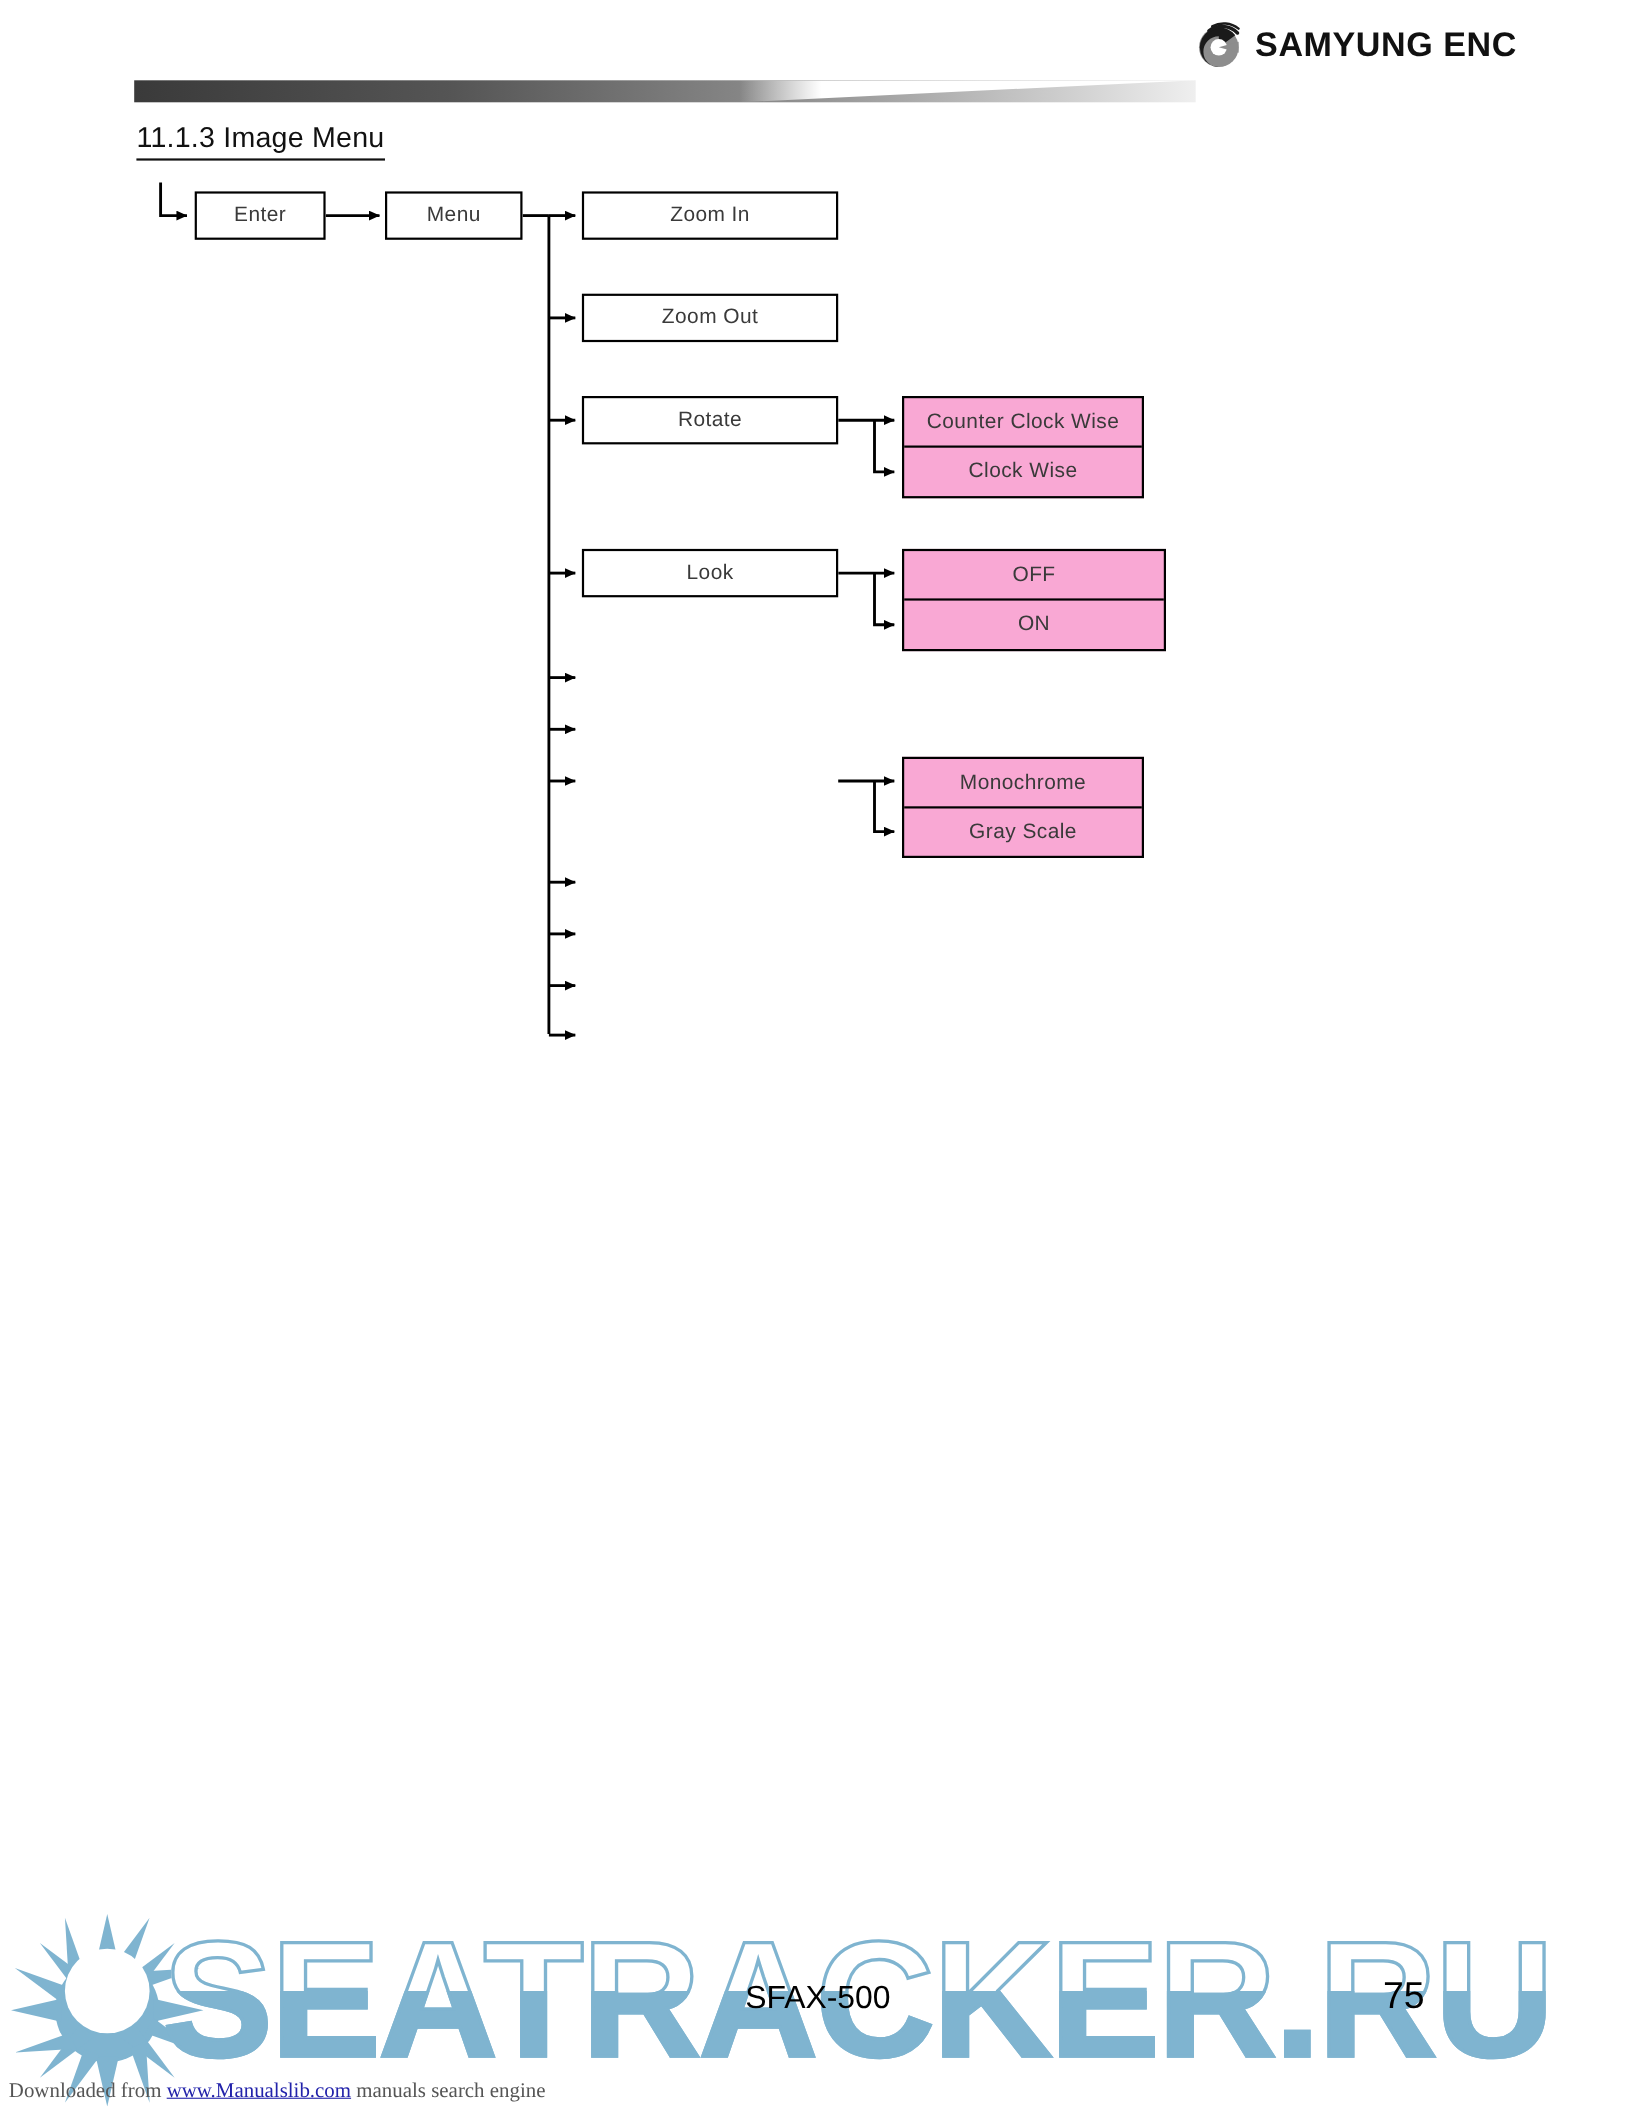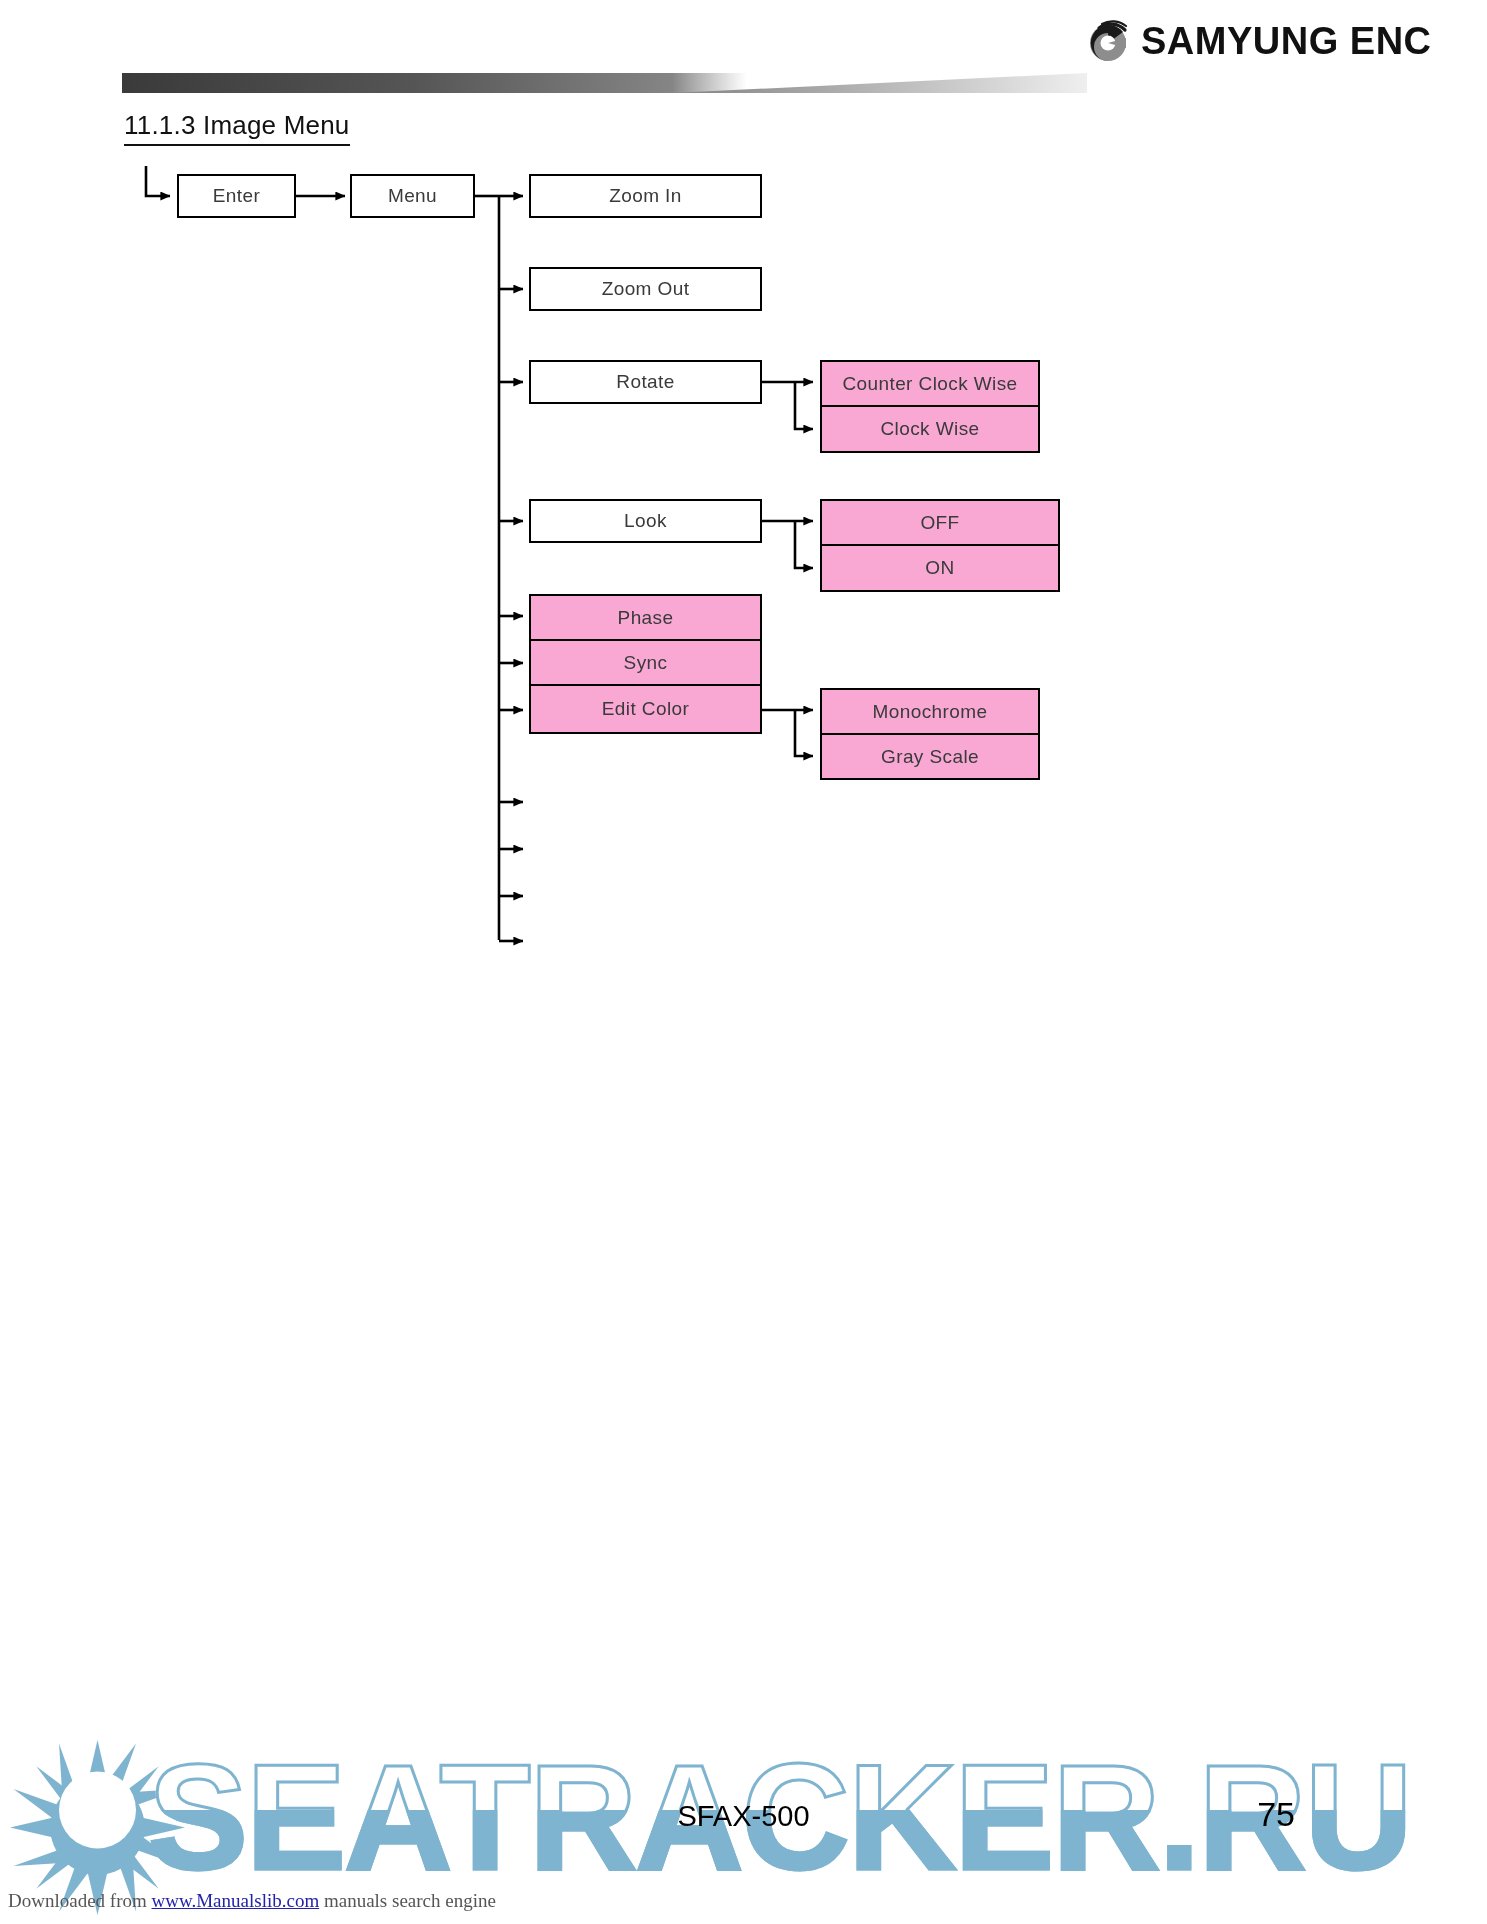--- a/index.html
+++ b/index.html
@@ -13,21 +13,21 @@
 
   
   .logo-wrap {
     position:absolute; left:1085px; top:18px;
     display:flex; align-items:center; gap:10px;
   }
   .logo-mark {
     width:46px; height:46px; position:relative; flex:none;
   }
   .logo-text {
-    font-size:38px; font-weight:bold; letter-spacing:0.5px; color:#111;
+    font-size:31px; font-weight:bold; letter-spacing:0.5px; color:#111;
     font-family:"Liberation Sans", sans-serif;
   }
   .header-bar {
     position:absolute; left:122px; top:73px; width:965px; height:20px;
     background:linear-gradient(to right,#3a3a3a 0%, #555 30%, #8e8e8e 62%, #cfcfcf 88%, #efefef 100%);
   }
   .header-bar-tail {
     position:absolute; left:672px; top:73px; width:415px; height:20px;
     background:linear-gradient(to right, rgba(255,255,255,0) 0%, #ffffff 18%, #ffffff 100%);
     clip-path:polygon(0 0, 100% 0, 100% 0, 0 100%);
@@ -163,31 +163,20 @@
   <div class="node" style="left:529px; top:267px; width:233px; height:44px;">
     <span>Zoom Out</span>
   </div>
   <div class="node" style="left:529px; top:360px; width:233px; height:44px;">
     <span>Rotate</span>
   </div>
   <div class="node" style="left:529px; top:499px; width:233px; height:44px;">
     <span>Look</span>
   </div>
 
-  <div class="stack" style="left:529px; top:594px; width:233px; height:140px;">
-    <div class="row" style="height:45px;">
-      <span>Phase</span>
-    </div>
-    <div class="row" style="height:45px;">
-      <span>Sync</span>
-    </div>
-    <div class="row" style="height:46px;">
-      <span>Edit Color</span>
-    </div>
-  </div>
 
 
   <div class="stack" style="left:820px; top:360px; width:220px; height:93px;">
     <div class="row" style="height:45px;">
       <span>Counter Clock Wise</span>
     </div>
     <div class="row" style="height:44px;">
       <span>Clock Wise</span>
     </div>
   </div>

